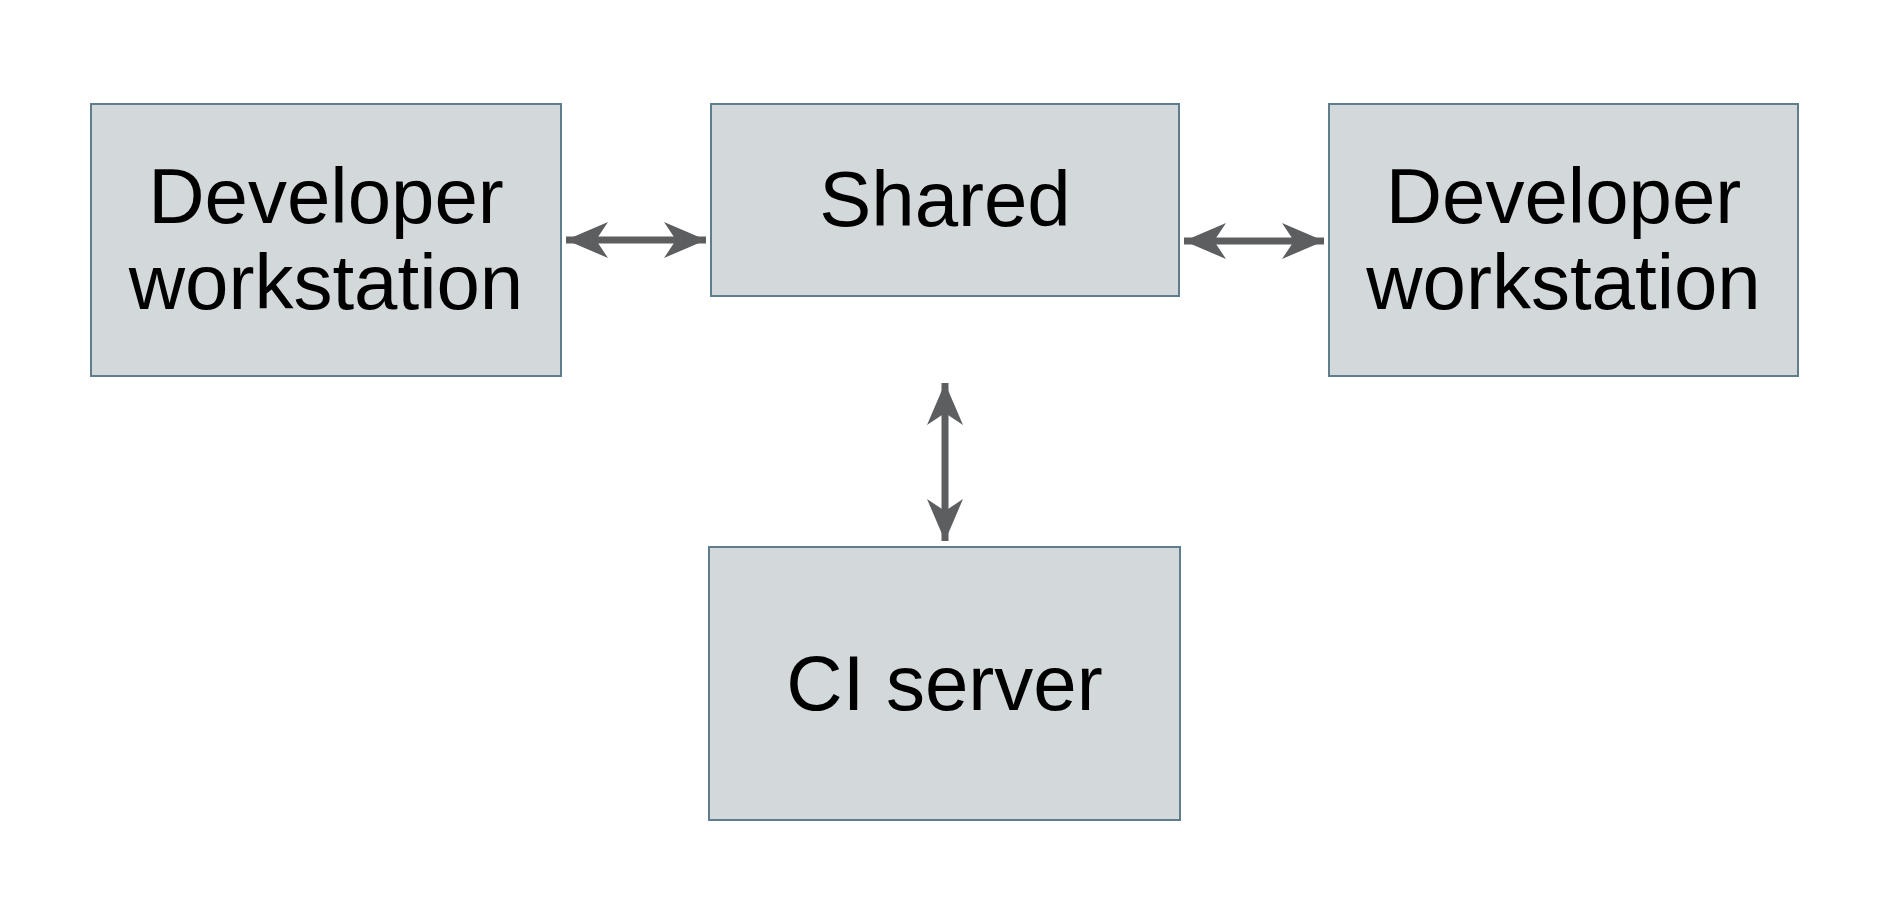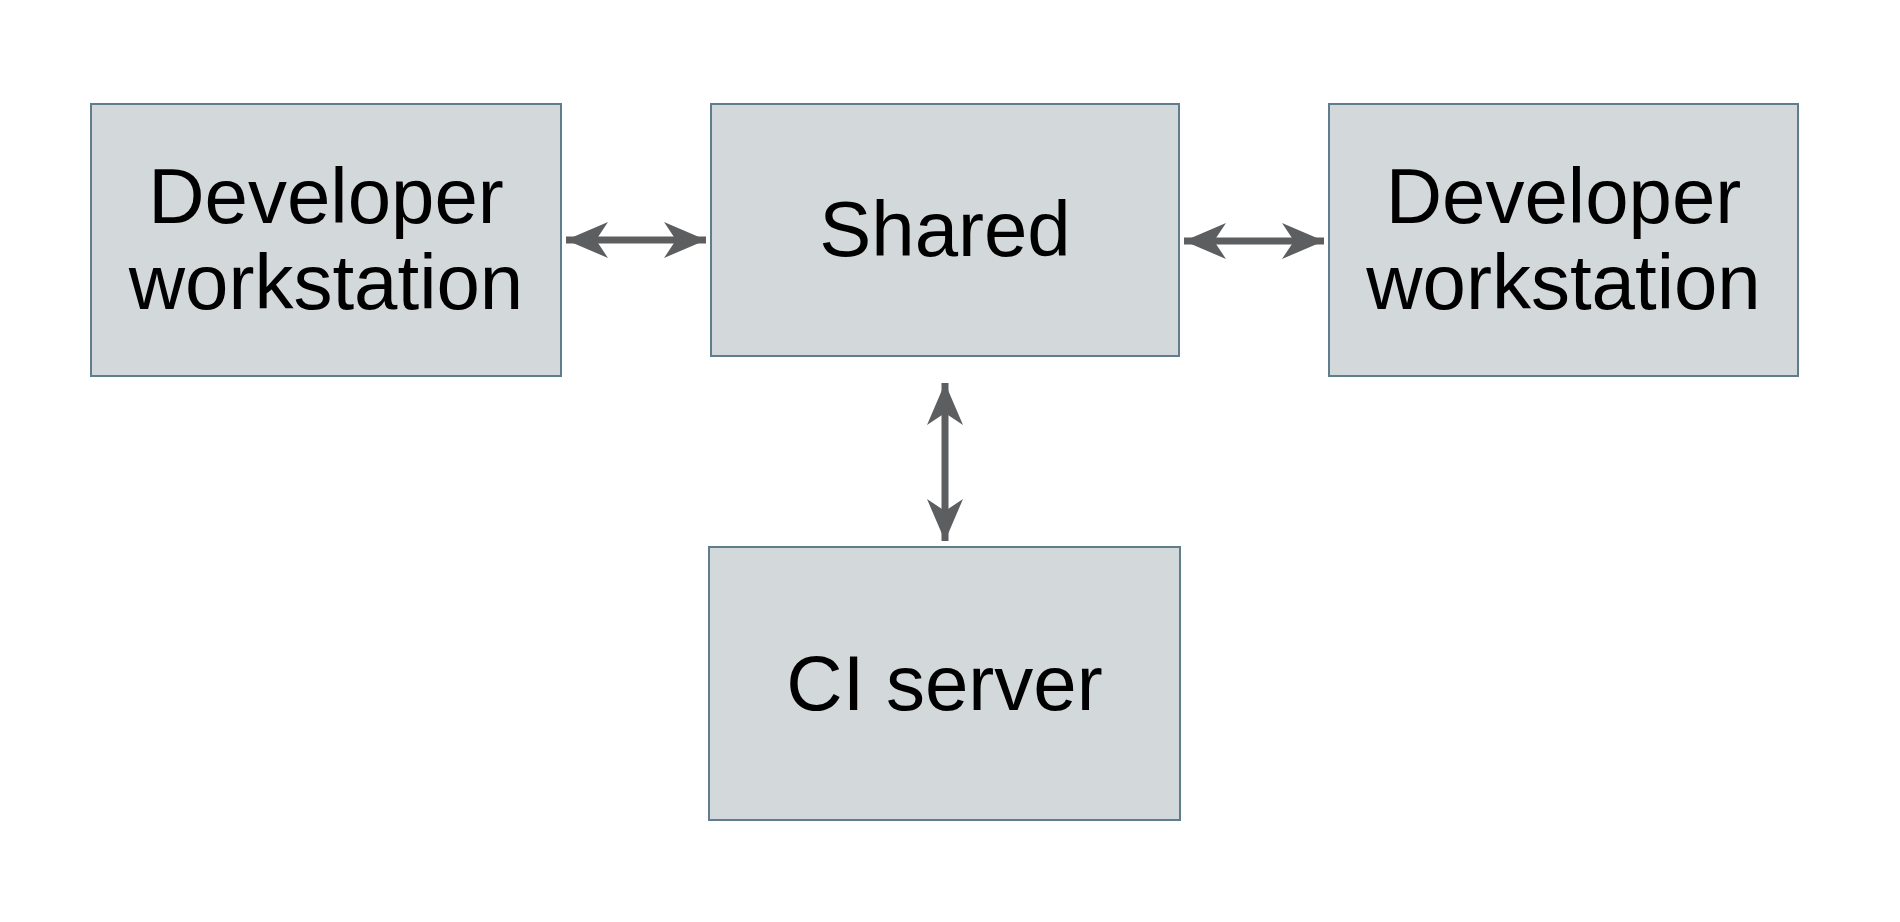--- a/index.html
+++ b/index.html
@@ -37,21 +37,21 @@
     flex-direction: column;
     align-items: center;
     justify-content: center;
     text-align: center;
     color: var(--text, #000000);
     font-size: 78px;
     line-height: 1.1;
     letter-spacing: 0px;
   }
   #node-dev-left   { left: 90px;   top: 103px; width: 472px; height: 274px; }
-  #node-cache      { left: 710px;  top: 103px; width: 470px; height: 254px; }
+  #node-cache      { left: 710px;  top: 103px; width: 470px; height: 194px; }
   #node-dev-right  { left: 1328px; top: 103px; width: 471px; height: 274px; }
   #node-ci         { left: 708px;  top: 546px; width: 473px; height: 275px; }
   .node .line {
     display: block;
     white-space: nowrap;
   }
 </style>
 </head>
 <body>
 

